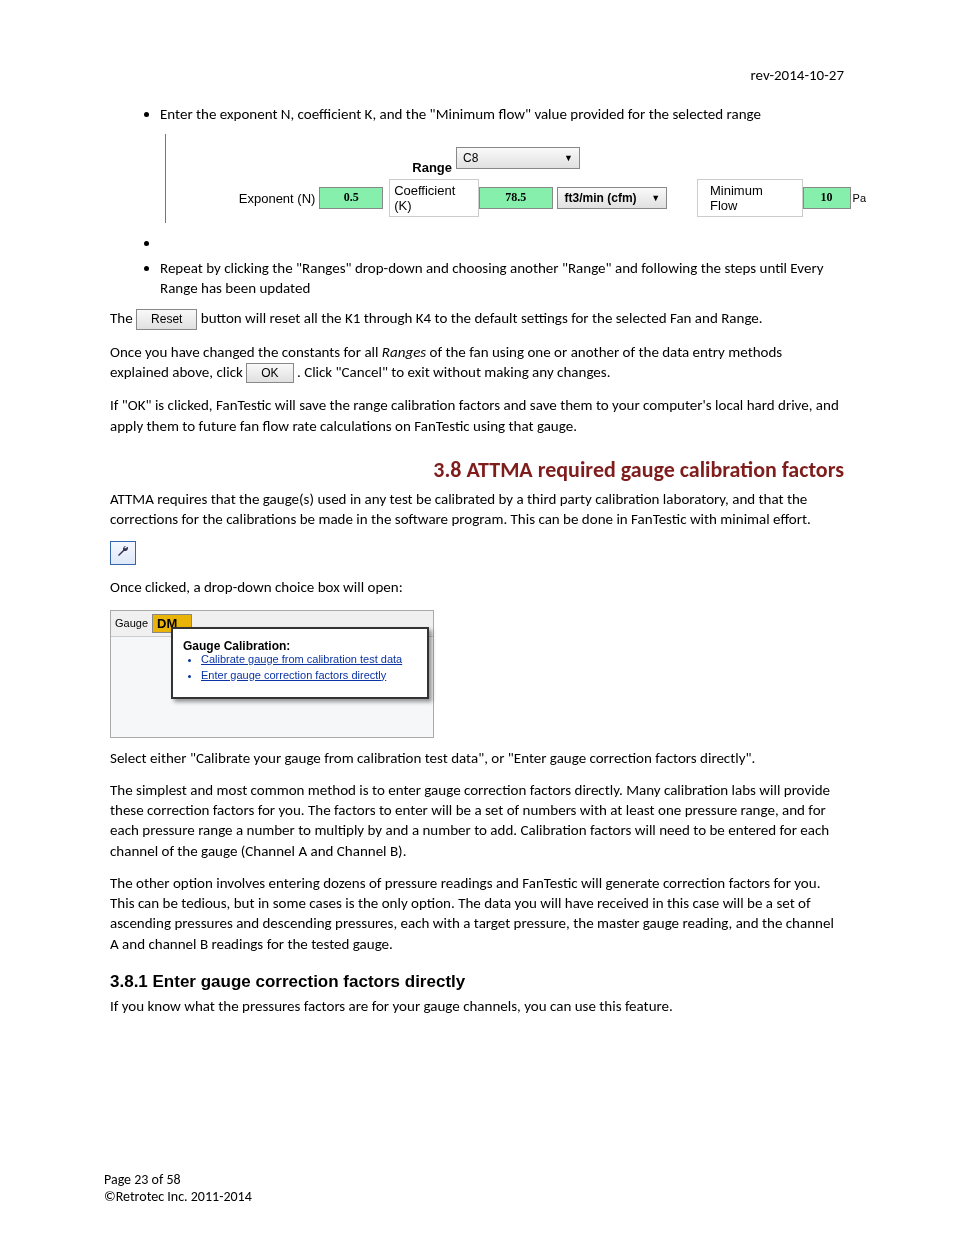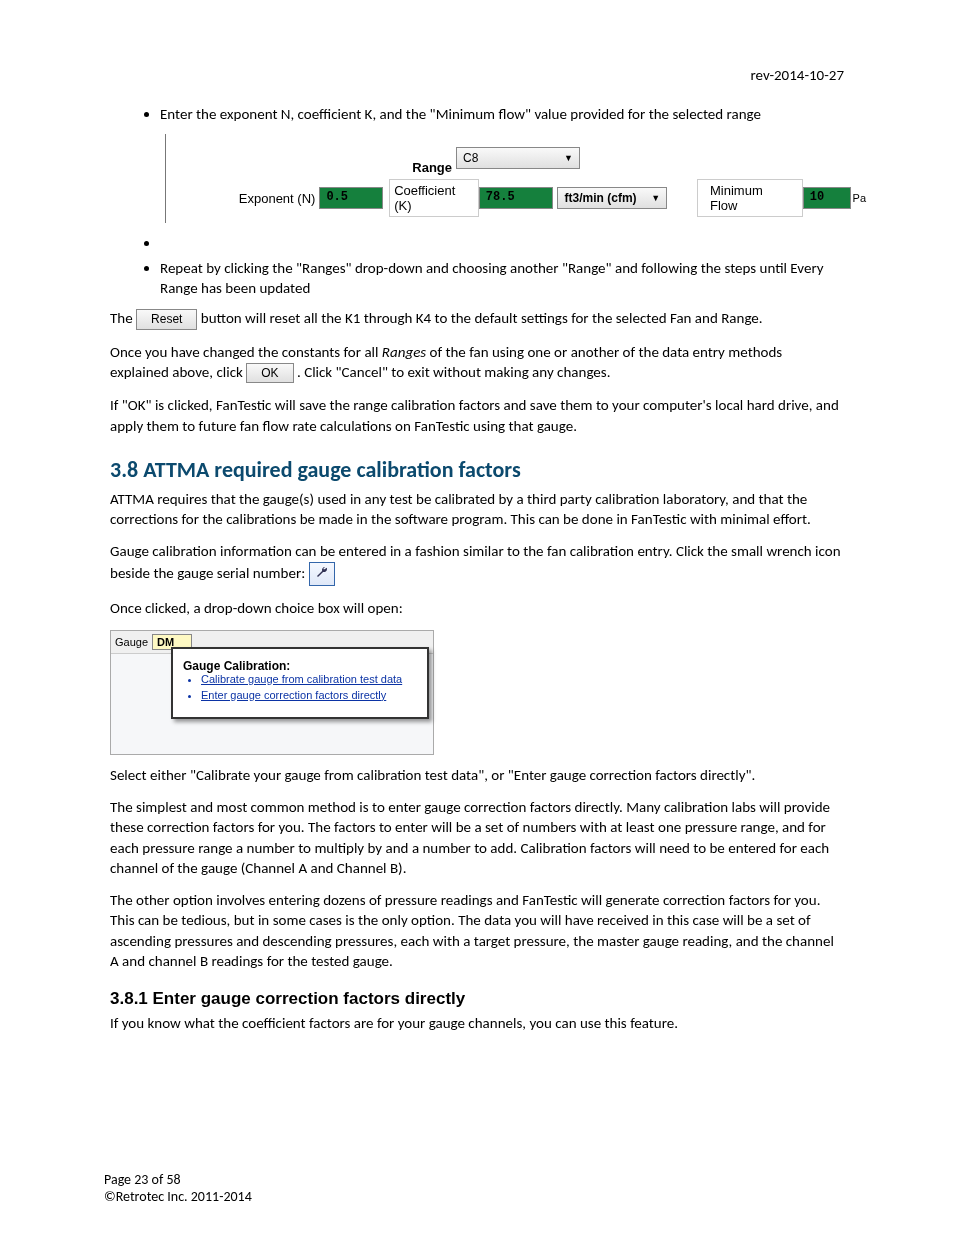--- a/index.html
+++ b/index.html
@@ -49,27 +49,27 @@
   }
   .ui-label {
     font-size: 13px;
     font-family: Verdana, Arial, sans-serif;
     text-align: right;
     padding-right: 4px;
   }
   .ui-label.bold { font-weight: bold; }
   .ui-input {
     border: 1px solid #888;
-    background: #15803d;
+    background: #86efac;
     font-size: 12px;
     padding: 2px 6px;
     height: 16px;
     box-sizing: content-box;
-    font-family: Liberation Mono, monospace;
-    text-align: left;
+    font-family: Liberation Serif, serif;
+    text-align: center;
     font-weight: bold;
   }
   .ui-select {
     border: 1px solid #888;
     background: linear-gradient(#f9f9f9,#e0e0e0);
     font-size: 12px;
     padding: 2px 6px;
     height: 16px;
     box-sizing: content-box;
     font-family: Verdana, Arial, sans-serif;
@@ -87,21 +87,22 @@
     background: linear-gradient(#f9f9f9,#e0e0e0);
     font-size: 12px;
     padding: 1px 14px;
     font-family: Verdana, Arial, sans-serif;
     vertical-align: middle;
   }
   h2 {
     font-size: 22px;
     font-weight: bold;
     margin: 20px 0 6px 0;
-    color: #0c4a6e;
+    color: #7f1d1d;
+    text-align: right;
   }
   h3 {
     font-size: 17px;
     font-weight: bold;
     margin: 18px 0 4px 0;
     font-family: Arial, sans-serif;
   }
   em { font-style: italic; }
   .wrench-box {
     display: inline-block;
@@ -131,23 +132,23 @@
     padding: 3px 4px;
     background: #f0f0f0;
     border-bottom: 1px solid #ccc;
   }
   .popup-top .gauge-label {
     font-size: 11px;
     margin-right: 4px;
   }
   .popup-top .gauge-field {
     border: 1px solid #888;
-    background: #fef9c3;
+    background: #eab308;
     padding: 1px 4px;
-    font-size: 11px;
+    font-size: 13px;
     width: 30px;
     font-weight: bold;
   }
   .popup-menu {
     position: absolute;
     top: 16px;
     left: 60px;
     right: 4px;
     background: #fff;
     border: 2px solid #333;
@@ -243,21 +244,20 @@
     <span>.  Click "Cancel" to exit without making any changes.</span>
   </p>
 
   <p>If "OK" is clicked, FanTestic will save the range calibration factors and save them to your computer's local hard drive, and apply them to future fan flow rate calculations on FanTestic using that gauge.</p>
 
   <h2>3.8  ATTMA required gauge calibration factors</h2>
 
   <p>ATTMA requires that the gauge(s) used in any test be calibrated by a third party calibration laboratory, and that the corrections for the calibrations be made in the software program. This can be done in FanTestic with minimal effort.</p>
 
   <p>
-    <span>Gauge calibration information can be entered in a fashion similar to the fan calibration entry.  Click the small wrench icon beside the gauge serial number: </span>
     <span class="wrench-box">
       <svg width="16" height="16" viewBox="0 0 16 16">
         <path d="M13 3a3 3 0 0 1-3.9 2.9L4 11l-1-1 5.1-5.1A3 3 0 0 1 11 1l-1.7 1.7.7.7L13 1.7V3z" fill="#335"></path>
       </svg>
     </span>
   </p>
 
   <p>Once clicked,  a drop-down choice box will open:</p>
 
   <div class="popup-shot">
@@ -273,20 +273,20 @@
         <li><span>Enter gauge correction factors directly</span></li>
       </ul>
     </div>
   </div>
 
   <p>Select either "Calibrate your gauge from calibration test data", or "Enter gauge correction factors directly".</p>
   <p>The simplest and most common method is to enter gauge correction factors directly.  Many calibration labs will provide these correction factors for you.  The factors to enter will be a set of numbers with at least one pressure range, and for each pressure range a number to multiply by and a number to add. Calibration factors will need to be entered for each channel of the gauge (Channel A and Channel B).</p>
   <p>The other option involves entering dozens of pressure readings and FanTestic will generate correction factors for you.  This can be tedious, but in some cases is the only option.  The data you will have received in this case will be a set of ascending pressures and descending pressures, each with a target pressure, the master gauge reading, and the channel A and channel B readings for the tested gauge.</p>
 
   <h3>3.8.1  Enter gauge correction factors directly</h3>
-  <p>If you know what the coefficient factors are for your gauge channels, you can use this feature.</p>
+  <p>If you know what the pressures factors are for your gauge channels, you can use this feature.</p>
 
   <div class="footer">
     <div>Page 23 of 58</div>
     <div>©Retrotec Inc. 2011-2014</div>
   </div>
 
 </div>
 
 </body></html>

